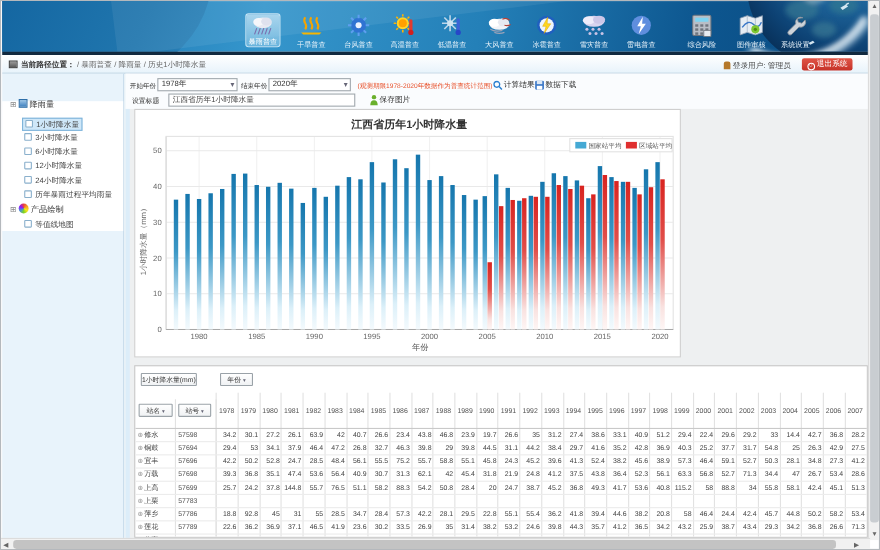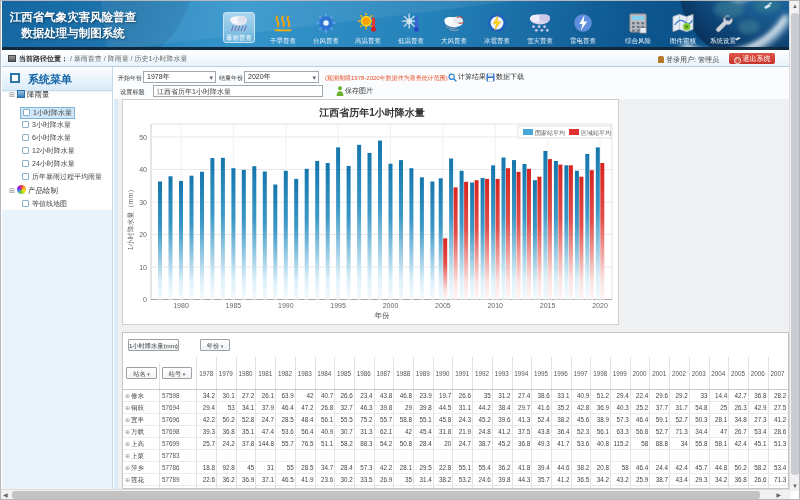--- a/index.html
+++ b/index.html
@@ -285,32 +285,27 @@
       </div>
 <div class="nit" style="left:700px">
         <div class="nic">
           <svg width="24" height="24" viewBox="0 0 24 24">
             <path d="M19.5 4.5 a5 5 0 0 0 -7 6 L5 18 a2.3 2.3 0 0 0 3.2 3.2 L15.7 13.7 a5 5 0 0 0 6 -7 L18.5 9.9 L14.8 8.8 L14 5.2 Z" fill="#cdd3da" stroke="#8a919b" stroke-width="0.8"></path>
           </svg>
         </div>
         <div class="nlb">系统设置</div>
       </div>
   </div>
-  <div id="htitle">江西省气象灾害风险普查<br>数据处理与制图系统</div>
   <div id="hdrbar"></div>
   <div id="crumb">
     <div class="lt"><span class="ic"></span><b>当前路径位置：</b>&nbsp;/&nbsp;暴雨普查&nbsp;/&nbsp;降雨量&nbsp;/&nbsp;历史1小时降水量</div>
     <div id="loginfo"><span class="pic"></span>登录用户: 管理员</div>
     <div id="exitbtn"><span class="o">○</span>退出系统</div>
   </div>
   <div id="sidebar">
-    <div id="sbhead">
-        <span class="q"></span>
-        <span class="t">系统菜单</span>
-      </div>
     <div id="sbtree"></div>
     <div class="tnode" style="top:23px"><span class="exp">⊞</span><span class="nico"></span>降雨量</div>
 <div class="tchild tsel" style="top:40px"><span class="cb"></span>1小时降水量</div>
 <div class="tchild" style="top:53px"><span class="cb"></span>3小时降水量</div>
 <div class="tchild" style="top:66px"><span class="cb"></span>6小时降水量</div>
 <div class="tchild" style="top:79px"><span class="cb"></span>12小时降水量</div>
 <div class="tchild" style="top:92px"><span class="cb"></span>24小时降水量</div>
 <div class="tchild" style="top:105px"><span class="cb"></span>历年暴雨过程平均雨量</div>
 <div class="tnode" style="top:118px"><span class="exp">⊞</span><span class="wheel"></span>产品绘制</div>
 <div class="tchild" style="top:132px"><span class="cb"></span>等值线地图</div>

